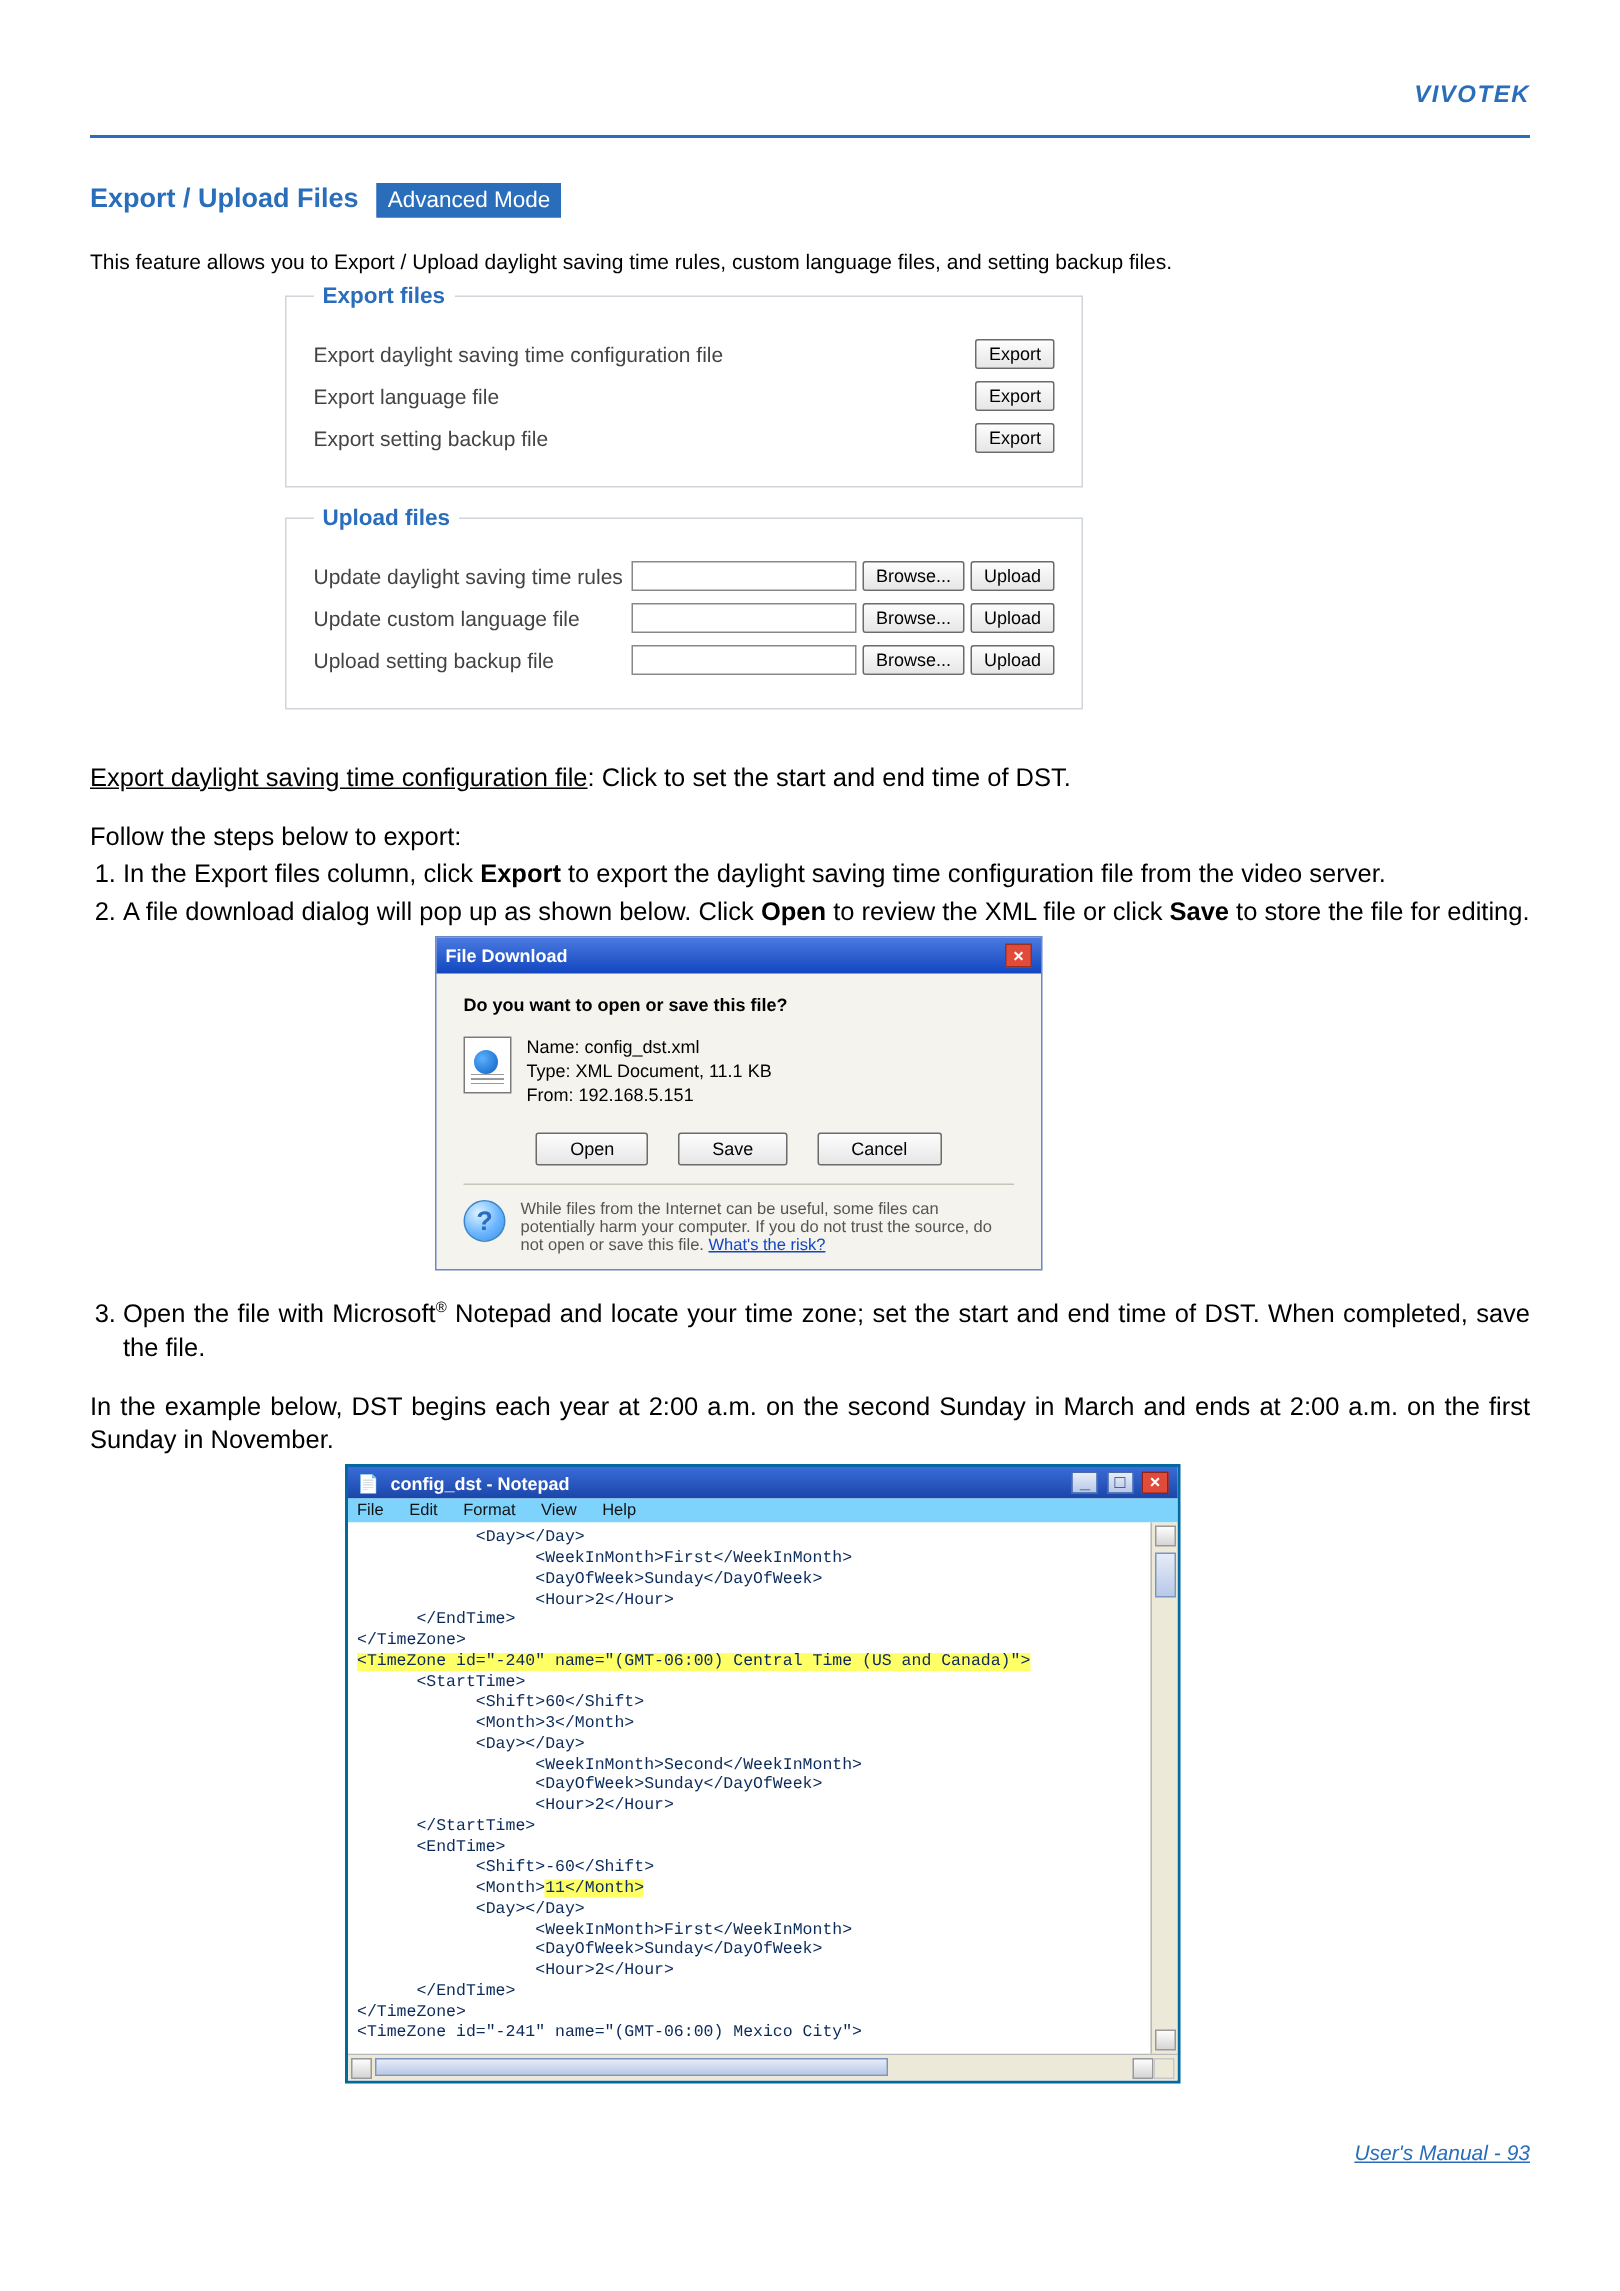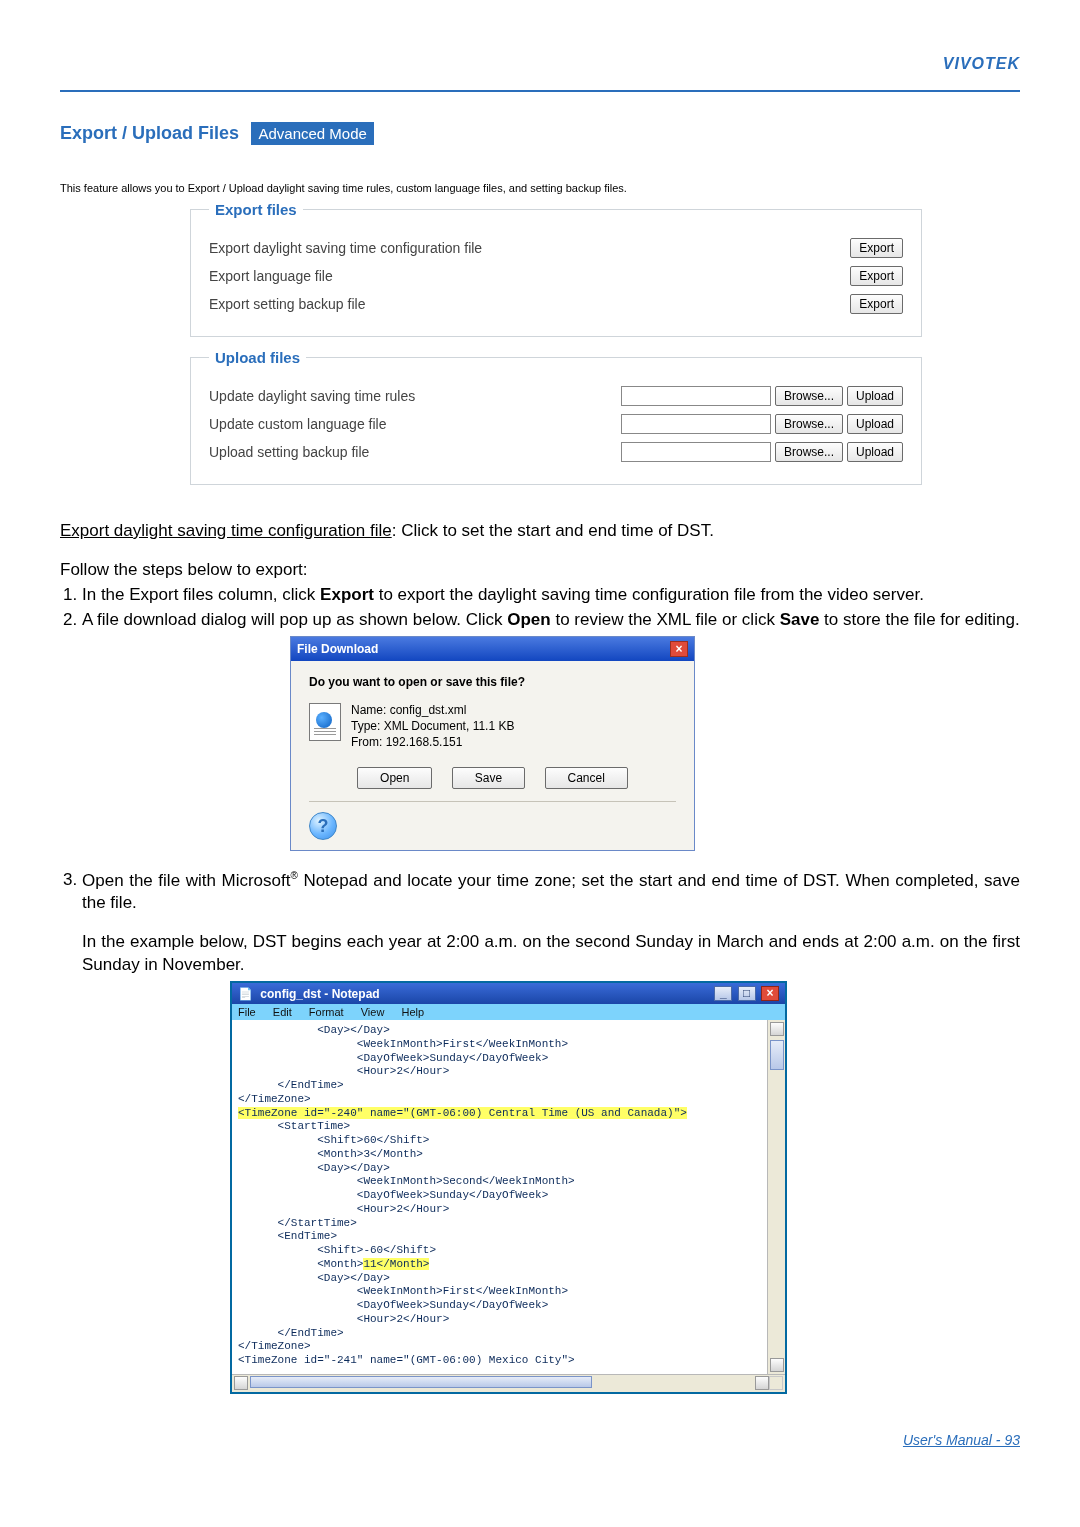--- a/index.html
+++ b/index.html
@@ -36,30 +36,30 @@
   }
   .adv-mode {
     background: #2a6ebb;
     color: #fff;
     border: 1px solid #2a6ebb;
     padding: 2px 6px;
     font-size: 15px;
     display: inline-block;
   }
   .intro {
-    margin-top: 36px;
-    font-size: 11px;
+    margin-top: 20px;
+    font-size: 14px;
     line-height: 1.35;
     text-align: justify;
   }
 
   
   .panel-wrap {
     margin: 5px 0 35px 130px;
-    width: 732px;
+    width: 532px;
   }
   fieldset.panel {
     border: 1px solid #cfd5da;
     padding: 12px 18px 14px 18px;
     margin-bottom: 12px;
     background: #fff;
   }
   fieldset.panel legend {
     color: #2a6ebb;
     font-weight: bold;
@@ -344,31 +344,34 @@
           <div><span>From:</span> <span>192.168.5.151</span></div>
         </div>
       </div>
       <div class="dlg-buttons">
         <button class="dbtn">Open</button>
         <button class="dbtn">Save</button>
         <button class="dbtn">Cancel</button>
       </div>
       <div class="dlg-warn">
         <div class="warn-icon">?</div>
+        <div>
+          <span>While files from the Internet can be useful, some files can potentially harm your computer. If you do not trust the source, do not open or save this file. </span><a href="#">What's the risk?</a>
+        </div>
       </div>
     </div>
   </div>
 
   <ol class="steps" start="3">
     <li>
       <span>Open the file with Microsoft</span><sup style="font-size:10px">®</sup><span> Notepad and locate your time zone; set the start and end time of DST. When completed, save the file.</span>
     </li>
   </ol>
 
-  <p class="body-text" style="margin-top:16px; margin-left:22px;">In the example below, DST begins each year at 2:00 a.m. on the second Sunday in March and ends at 2:00 a.m. on the first Sunday in November.</p>
+  <p class="body-text" style="margin-top:16px; ">In the example below, DST begins each year at 2:00 a.m. on the second Sunday in March and ends at 2:00 a.m. on the first Sunday in November.</p>
 
   <div class="np">
     <div class="np-title">
       <span>
         <span style="margin-right:4px">📄</span>
         <span>config_dst - Notepad</span>
       </span>
       <span class="winbtns">
         <span class="wb-min">_</span>
         <span class="wb-max">□</span>

